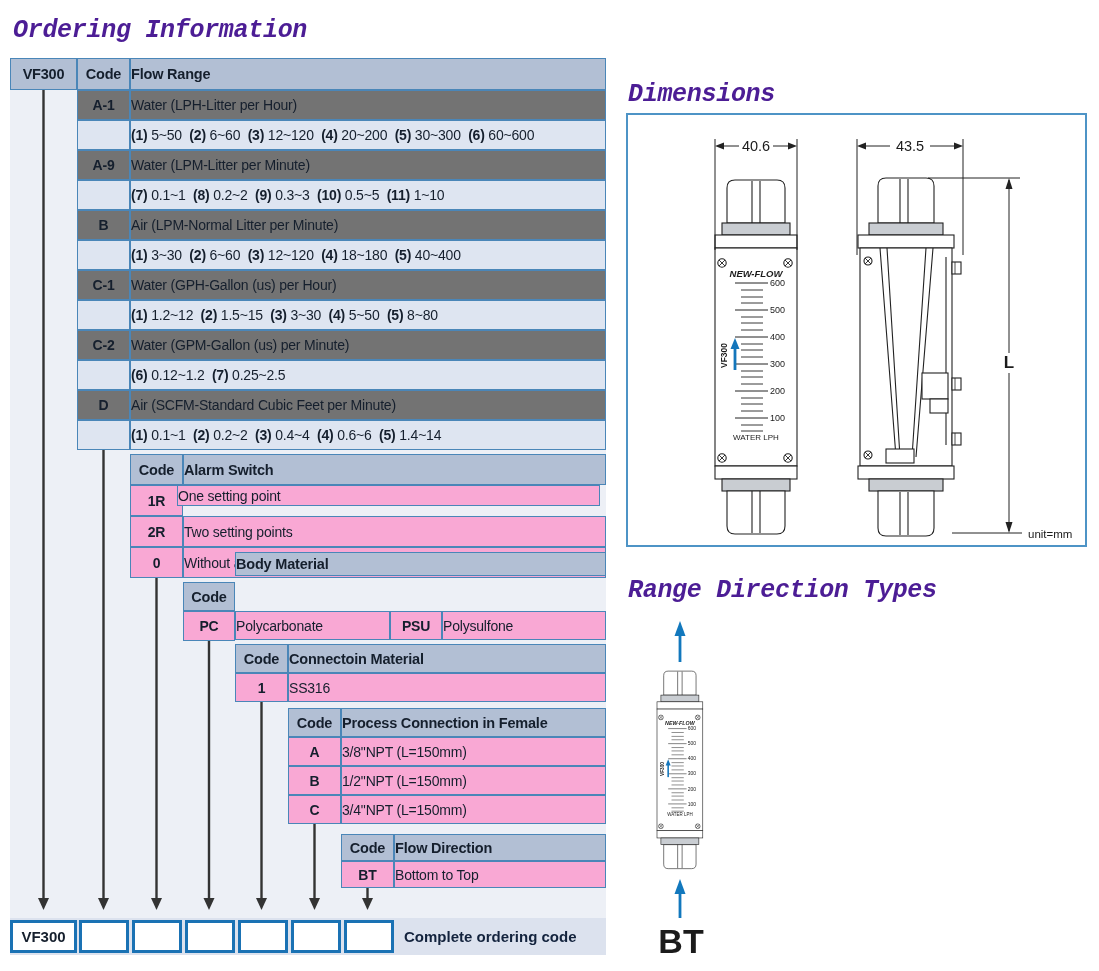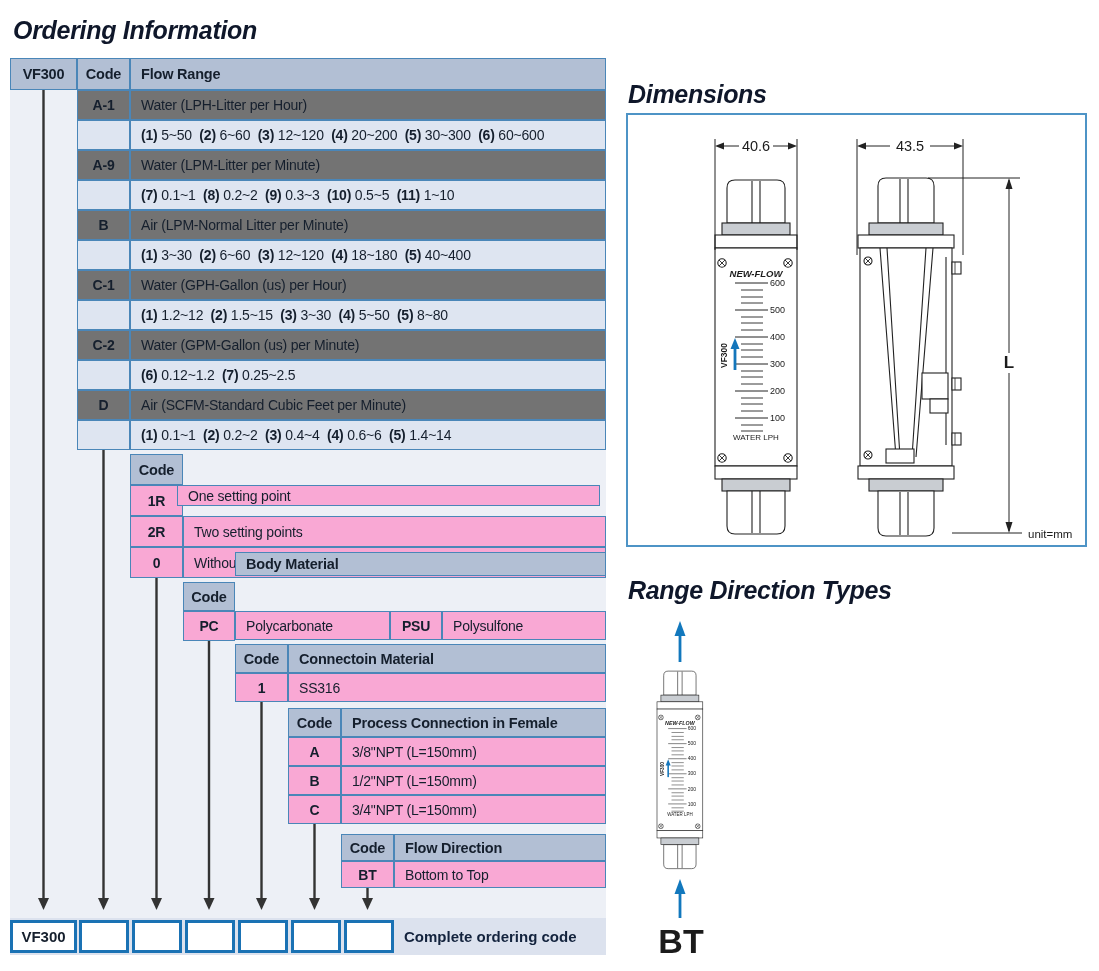--- a/index.html
+++ b/index.html
@@ -1,29 +1,29 @@
 <!DOCTYPE html>
 <html><head>
 <meta charset="utf-8">
 <style>
   html,body{margin:0;padding:0;background:#fff;}
   .page{position:relative;width:1099px;height:971px;background:#fff;overflow:hidden;
         font-family:"Liberation Sans",sans-serif;color:#151f2d;}
-  .title{position:absolute;font-weight:bold;font-style:italic;color:#0f172a;
-         font-size:25px;letter-spacing:-0.3px;white-space:nowrap;}
+  .title{position:absolute;font-weight:bold;font-style:italic;color:#4c1d95;
+         font-size:25px;letter-spacing:-0.3px;white-space:nowrap;font-family:Liberation Mono, monospace;}
   .panel-bg{position:absolute;left:10px;top:58px;width:596px;height:897px;background:#edf0f6;}
   .cell{position:absolute;box-sizing:border-box;border:1px solid #4a86b8;
         display:flex;align-items:center;font-size:14px;letter-spacing:-0.2px;
         white-space:nowrap;overflow:hidden;}
   .hd{background:#b2bfd4;font-weight:bold;font-size:14.5px;}
   .desc{background:#737373;}
   .vals{background:#dee5f1;}
   .nrow{background:#f9a8d4;}
   .cc{justify-content:center;font-weight:bold;}
-  .tx{padding-left:10px;}
+  .tx{}
   .vals b{font-weight:bold;}
   .tree{position:absolute;left:0;top:0;pointer-events:none;}
   .code-strip{position:absolute;left:10px;top:918px;width:596px;height:37px;background:#dce2ee;}
   .obox{position:absolute;box-sizing:border-box;border:3px solid #1a72b4;background:#fff;
         height:33px;top:920px;display:flex;align-items:center;justify-content:center;
         font-weight:bold;font-size:15px;}
   .complete-label{position:absolute;left:404px;top:920px;height:33px;line-height:33px;
         font-weight:bold;font-size:15px;color:#13233d;}
   .dim-box{position:absolute;left:626px;top:113px;width:461px;height:434px;
         box-sizing:border-box;border:2px solid #4e94c6;background:#fff;}
@@ -99,20 +99,21 @@
   <div class="cell desc tx" style="left:130px;top:330px;width:476px;height:30px">Water (GPM-Gallon (us) per Minute)</div>
   <div class="cell vals" style="left:77px;top:360px;width:53px;height:30px"></div>
   <div class="cell vals tx" style="left:130px;top:360px;width:476px;height:30px"><b>(6)</b>&nbsp;0.12~1.2&nbsp;&nbsp; <b>(7)</b>&nbsp;0.25~2.5&nbsp;&nbsp; </div>
 
   <div class="cell desc cc" style="left:77px;top:390px;width:53px;height:30px">D</div>
   <div class="cell desc tx" style="left:130px;top:390px;width:476px;height:30px">Air (SCFM-Standard Cubic Feet per Minute)</div>
   <div class="cell vals" style="left:77px;top:420px;width:53px;height:30px"></div>
   <div class="cell vals tx" style="left:130px;top:420px;width:476px;height:30px"><b>(1)</b>&nbsp;0.1~1&nbsp;&nbsp; <b>(2)</b>&nbsp;0.2~2&nbsp;&nbsp; <b>(3)</b>&nbsp;0.4~4&nbsp;&nbsp; <b>(4)</b>&nbsp;0.6~6&nbsp;&nbsp; <b>(5)</b>&nbsp;1.4~14&nbsp;&nbsp; </div>
 
   <div class="cell hd cc" style="left:130px;top:454px;width:53px;height:31px">Code</div>
+  <div class="cell hd tx" style="left:183px;top:454px;width:423px;height:31px">Alarm Switch</div>
   <div class="cell nrow cc" style="left:130px;top:485px;width:53px;height:31px">1R</div>
   <div class="cell nrow tx" style="left:177px;top:485px;width:423px;height:21px">One setting point</div>
   <div class="cell nrow cc" style="left:130px;top:516px;width:53px;height:31px">2R</div>
   <div class="cell nrow tx" style="left:183px;top:516px;width:423px;height:31px">Two setting points</div>
   <div class="cell nrow cc" style="left:130px;top:547px;width:53px;height:31px">0</div>
   <div class="cell nrow tx" style="left:183px;top:547px;width:423px;height:31px">Without alarm</div>
 
   <div class="cell hd cc" style="left:183px;top:582px;width:52px;height:29px">Code</div>
   <div class="cell hd tx" style="left:235px;top:552px;width:371px;height:24px">Body Material</div>
   <div class="cell nrow cc" style="left:183px;top:611px;width:52px;height:30px">PC</div>

